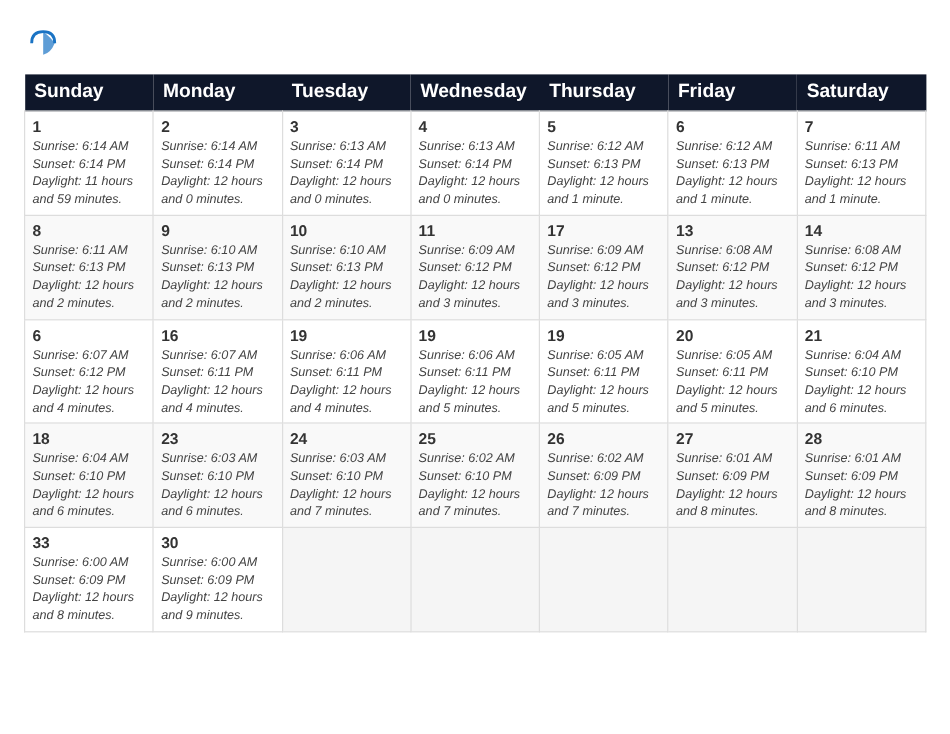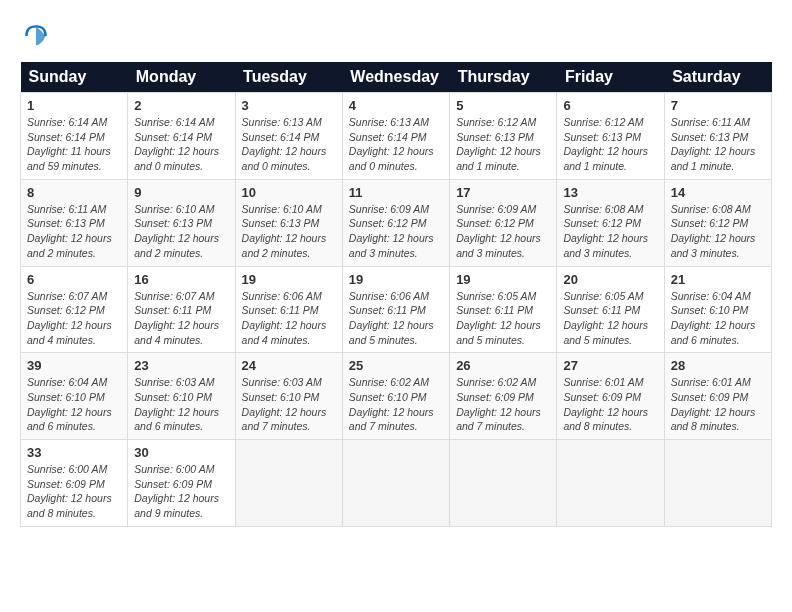--- a/index.html
+++ b/index.html
@@ -204,21 +204,21 @@
           <span class="day-num">20</span>
           <div class="day-info">Sunrise: 6:05 AM<br>Sunset: 6:11 PM<br>Daylight: 12 hours and 5 minutes.</div>
         </td>
         <td>
           <span class="day-num">21</span>
           <div class="day-info">Sunrise: 6:04 AM<br>Sunset: 6:10 PM<br>Daylight: 12 hours and 6 minutes.</div>
         </td>
       </tr>
       <tr>
         <td>
-          <span class="day-num">39</span>
+          <span class="day-num">18</span>
           <div class="day-info">Sunrise: 6:04 AM<br>Sunset: 6:10 PM<br>Daylight: 12 hours and 6 minutes.</div>
         </td>
         <td>
           <span class="day-num">23</span>
           <div class="day-info">Sunrise: 6:03 AM<br>Sunset: 6:10 PM<br>Daylight: 12 hours and 6 minutes.</div>
         </td>
         <td>
           <span class="day-num">24</span>
           <div class="day-info">Sunrise: 6:03 AM<br>Sunset: 6:10 PM<br>Daylight: 12 hours and 7 minutes.</div>
         </td>

